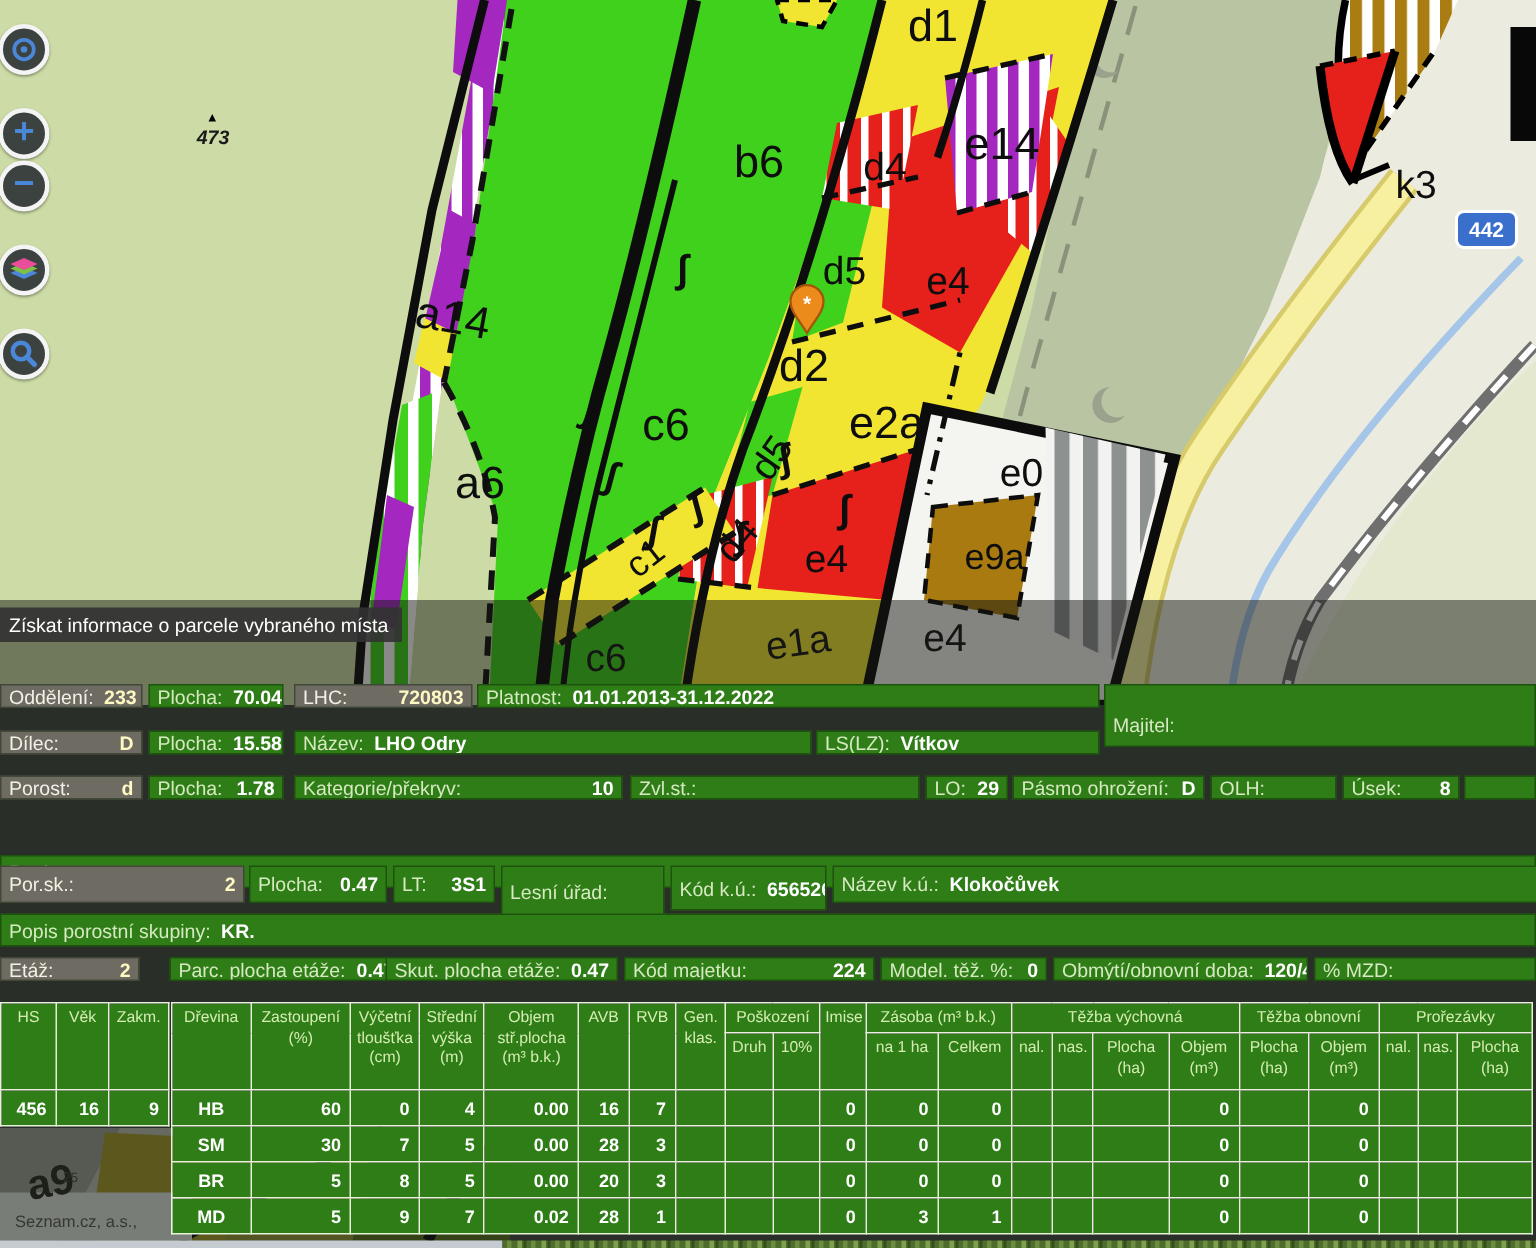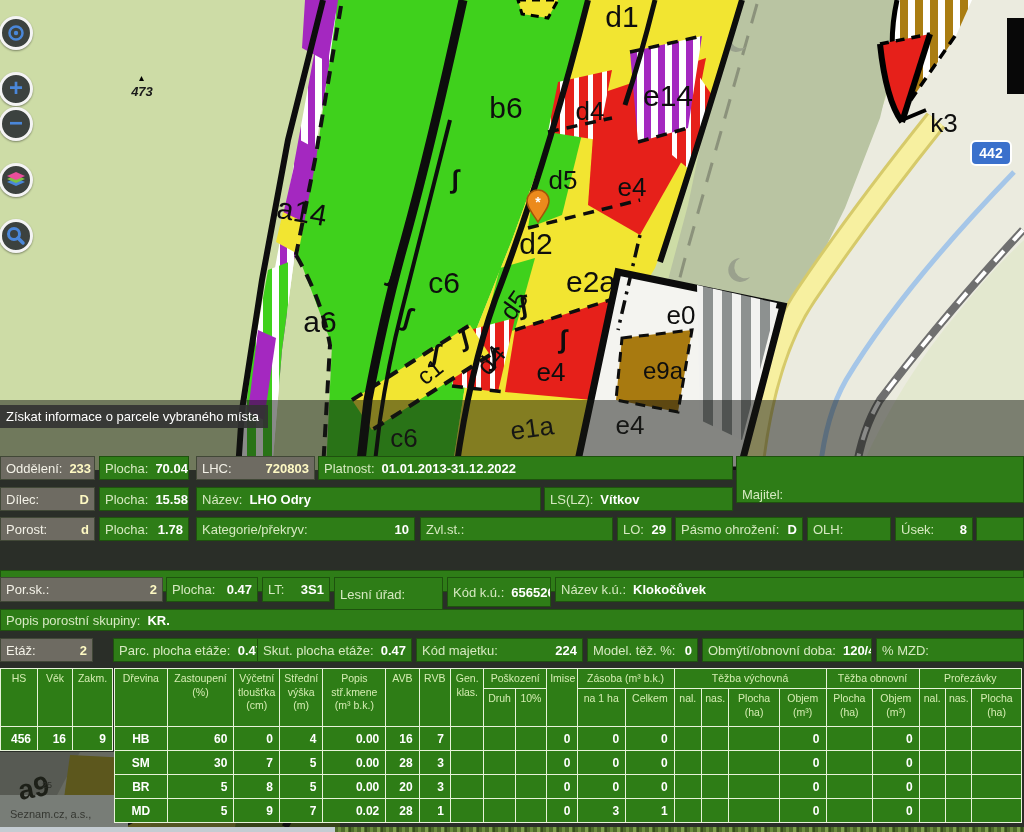--- a/index.html
+++ b/index.html
@@ -11,21 +11,21 @@
   
   .ctl{position:absolute;left:-1px;width:34px;height:34px;border-radius:50%;
        background:#3c423f;border:3px solid #f4f4f4;box-sizing:border-box;
        display:flex;align-items:center;justify-content:center;cursor:pointer;
        box-shadow:0 1px 2px rgba(0,0,0,.4);}
   .ctl .glyph{color:#4a87d9;font-weight:bold;font-size:24px;line-height:1;margin-top:-2px;}
 
   
   .panel-title{position:absolute;left:0;top:405px;height:23px;line-height:23px;
        background:rgba(50,50,50,.9);color:#fff;font-size:13px;padding:0 9px 0 6px;white-space:nowrap;}
-  .cell{position:absolute;height:24px;background:#2e7d17;color:#fff;font-size:13px;
+  .cell{position:absolute;height:16px;background:#2e7d17;color:#fff;font-size:13px;
        display:flex;align-items:center;padding:0 5px;box-sizing:border-box;
        border:1px solid rgba(10,30,5,.45);white-space:nowrap;overflow:hidden;}
   .cell .lbl{color:#d6e9c1;margin-right:7px;}
   .cell .val{font-weight:bold;color:#fff;}
   .cell.gray{background:#6e6b62;}
   .cell.gray .lbl{color:#f3f1e7;}
   .cell.gray .val{color:#fef9c3;}
   .between{justify-content:space-between;}
 
   
@@ -263,21 +263,21 @@
       <span class="val">70.04</span>
     </div>
 <div class="cell gray between" style="left:196px;top:456px;width:119px">
   <span class="lbl">LHC:</span>
       <span class="val">720803</span>
     </div>
 <div class="cell" style="left:318px;top:456px;width:415px">
   <span class="lbl">Platnost:</span>
       <span class="val">01.01.2013-31.12.2022</span>
     </div>
-<div class="cell" style="left:736px;top:456px;width:288px;height:47px;align-items:flex-end;padding-top:12px">
+<div class="cell" style="left:736px;top:456px;width:288px;height:42px;align-items:center;padding-top:12px">
   <span class="lbl">Majitel:</span>
       <span class="val"></span>
     </div>
 
 <div class="cell gray between" style="left:0;top:487px;width:95px">
   <span class="lbl">Dílec:</span>
       <span class="val">D</span>
     </div>
 <div class="cell between" style="left:99px;top:487px;width:90px">
   <span class="lbl">Plocha:</span>
@@ -436,21 +436,21 @@
         <col style="width:26px">
     <col style="width:26px">
         <col style="width:49px">
   </colgroup>
   <thead>
     <tr class="h1">
       <th rowspan="2">Dřevina</th>
       <th rowspan="2">Zastoupení (%)</th>
       <th rowspan="2">Výčetní tloušťka (cm)</th>
       <th rowspan="2">Střední výška (m)</th>
-      <th rowspan="2">Popis stř.kmene (m³ b.k.)</th>
+      <th rowspan="2">Objem stř.plocha (m³ b.k.)</th>
       <th rowspan="2">AVB</th>
       <th rowspan="2">RVB</th>
       <th rowspan="2">Gen. klas.</th>
       <th colspan="2">Poškození</th>
       <th rowspan="2">Imise</th>
       <th colspan="2">Zásoba (m³ b.k.)</th>
       <th colspan="4">Těžba výchovná</th>
       <th colspan="2">Těžba obnovní</th>
       <th colspan="3">Prořezávky</th>
     </tr>

